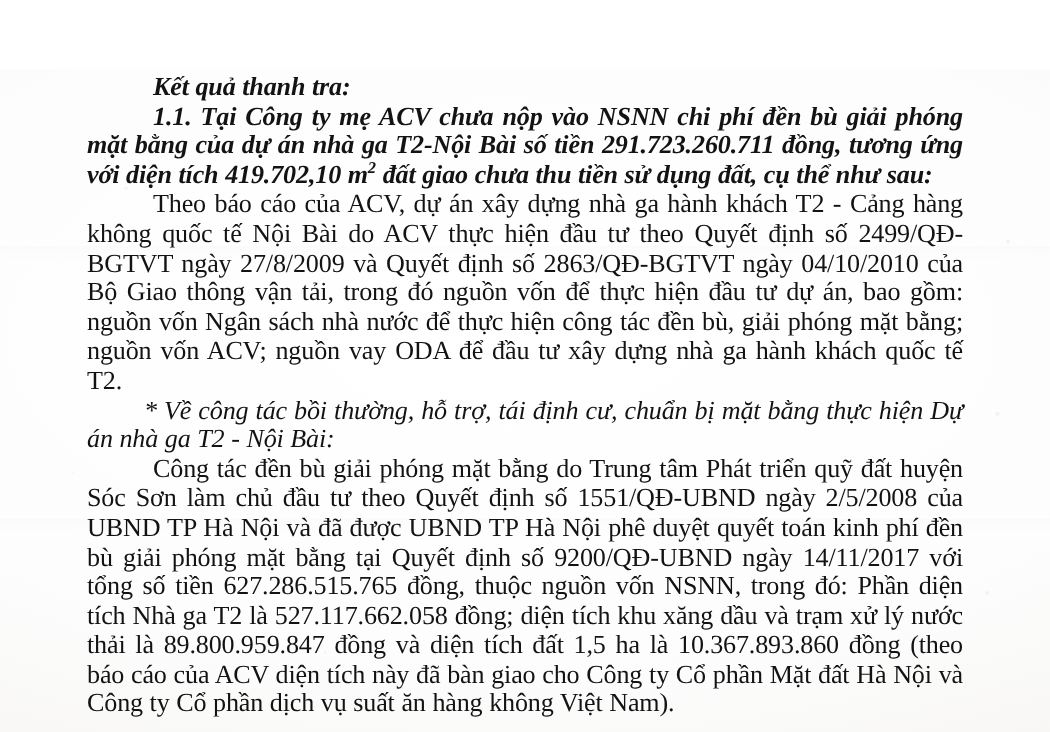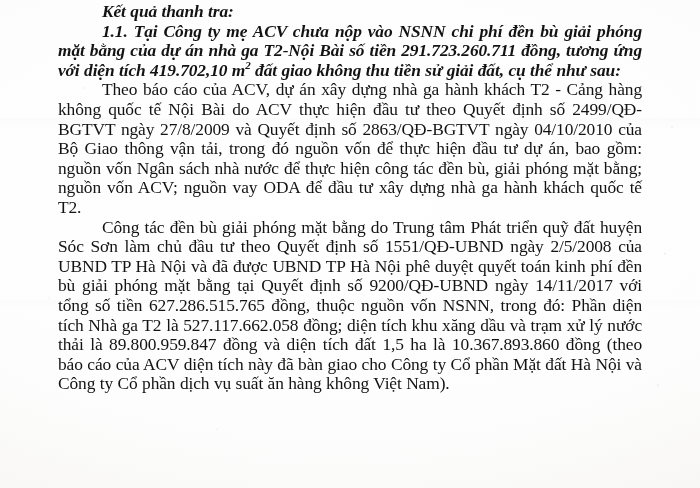--- a/index.html
+++ b/index.html
@@ -16,20 +16,21 @@
     color: #131313;
     position: relative;
   }
 
   
   .page {
     position: absolute;
     inset: 0;
     background:
       radial-gradient(ellipse 120% 90% at 48% 40%, #ffffff 0%, #fdfdfd 55%, #f6f5f3 88%, #f0efec 100%);
+    margin-top: 46px;
   }
   .page::after {
     
     content: "";
     position: absolute;
     inset: 0;
     pointer-events: none;
     background-image:
       radial-gradient(circle at 12% 18%, rgba(0,0,0,.035) 0 1px, transparent 1.4px),
       radial-gradient(circle at 83% 9%,  rgba(0,0,0,.03)  0 1px, transparent 1.4px),
@@ -96,21 +97,22 @@
 <body>
 
 <div class="page">
   <div class="smear" style="top:118px"></div>
   <div class="smear" style="top:300px"></div>
 
   <div class="doc-body">
 
     <p class="para p-heading indent ital">Kết quả thanh tra:</p>
 
-    <p class="para p-1-1 indent ital"><span>1.1. Tại Công ty mẹ ACV chưa nộp vào NSNN chi phí đền bù giải phóng mặt bằng của dự án nhà ga T2-Nội Bài số tiền 291.723.260.711 đồng, tương ứng với diện tích 419.702,10 m</span><sup class="sq">2</sup><span> đất giao không thu tiền sử giải đất, cụ thể như sau:</span></p>
+    <p class="para p-1-1 indent ital"><span>1.1. Tại Công ty mẹ ACV chưa nộp vào NSNN chi phí đền bù giải phóng mặt bằng của dự án nhà ga T2-Nội Bài số tiền 291.723.260.711 đồng, tương ứng với diện tích 419.702,10 m</span><sup class="sq">2</sup><span> đất giao chưa thu tiền sử dụng đất, cụ thể như sau:</span></p>
 
     <p class="para p-theo indent">Theo báo cáo của ACV, dự án xây dựng nhà ga hành khách T2 - Cảng hàng không quốc tế Nội Bài do ACV thực hiện đầu tư theo Quyết định số 2499/QĐ-BGTVT ngày 27/8/2009 và Quyết định số 2863/QĐ-BGTVT ngày 04/10/2010 của Bộ Giao thông vận tải, trong đó nguồn vốn để thực hiện đầu tư dự án, bao gồm: nguồn vốn Ngân sách nhà nước để thực hiện công tác đền bù, giải phóng mặt bằng; nguồn vốn ACV; nguồn vay ODA để đầu tư xây dựng nhà ga hành khách quốc tế T2.</p>
 
+    <p class="para p-star indent-sm ital-light">* Về công tác bồi thường, hỗ trợ, tái định cư, chuẩn bị mặt bằng thực hiện Dự án nhà ga T2 - Nội Bài:</p>
 
     <p class="para p-congtac indent"><span>Công tác đền bù giải phóng mặt bằng do Trung tâm Phát triển quỹ đất huyện Sóc Sơn làm chủ đầu tư theo Quyết định số 1551/QĐ-UBND ngày 2/5/2008 của UBND TP Hà Nội và đã được UBND TP Hà Nội phê duyệt quyết toán kinh phí đền bù giải phóng mặt bằng tại Quyết định số 9200/QĐ-UBND ngày 14/11/2017 với tổng số tiền </span><span class="bold">627.286.515.765 đồng</span><span>, thuộc nguồn vốn NSNN, trong đó: Phần diện tích Nhà ga T2 là </span><span class="bold">527.117.662.058 đồng</span><span>; diện tích khu xăng dầu và trạm xử lý nước thải là </span><span class="bold">89.800.959.847 đồng</span><span> và diện tích đất 1,5 ha là </span><span class="bold">10.367.893.860 đồng</span><span> (theo báo cáo của ACV diện tích này đã bàn giao cho Công ty Cổ phần Mặt đất Hà Nội và Công ty Cổ phần dịch vụ suất ăn hàng không Việt Nam).</span></p>
 
   </div>
 </div>
 
 </body></html>

